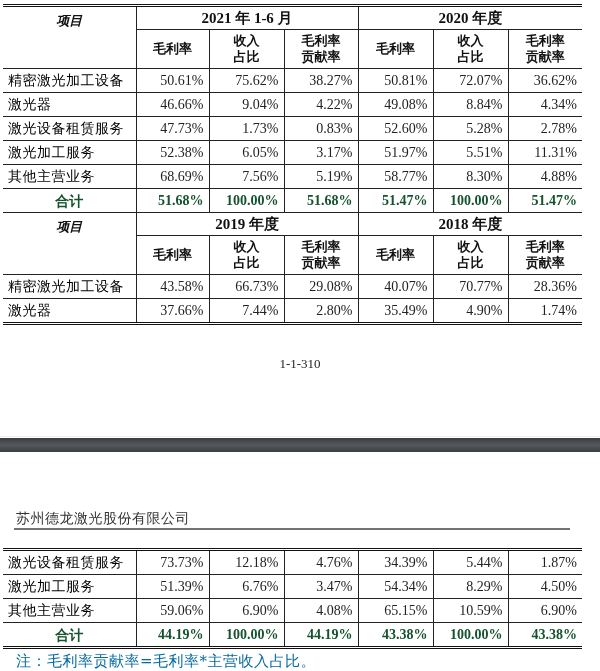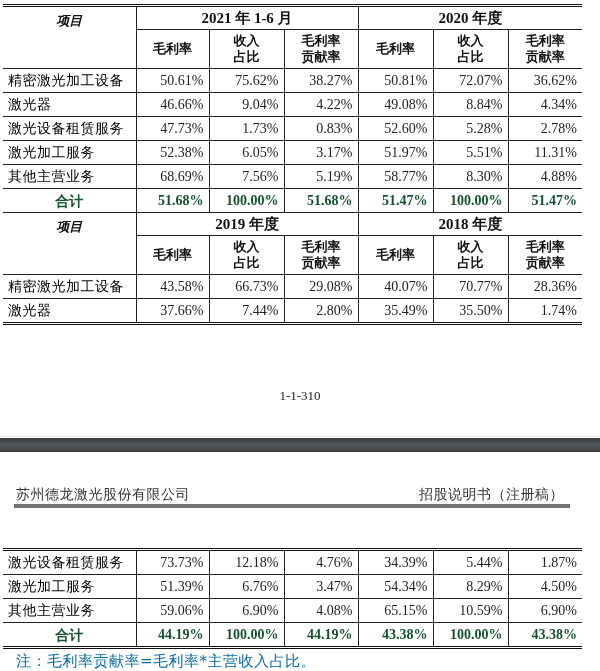--- a/index.html
+++ b/index.html
@@ -14,25 +14,25 @@
   .tbl .bold { font-weight: bold; color: #14532d; }
   .tbl .center { text-align: center; }
   .tbl .hd { font-weight: bold; text-align: center; font-family: "DejaVu Sans", sans-serif; font-size: 13px; line-height: 16px; }
   .tbl .period { font-weight: bold; text-align: center; font-size: 15px; height: 22px; line-height: 22px; }
   .tbl .item-hd { font-weight: bold; text-align: center; vertical-align: top; padding-top: 6px; font-family: "DejaVu Sans", sans-serif; font-size: 13px; line-height: 16px; font-style: italic; }
   .double-bottom { border-bottom: 3px double #111 !important; }
   #t1 { top: 4px; }
   #t1 tr.first td { border-top: 3px double #111; }
   #t2 { top: 548px; }
   #t2 tr:first-child td { border-top: 3px double #111; }
-  .page-number { position: absolute; top: 356px; left: 0; width: 600px; text-align: center; font-size: 13px; color: #222; margin-top: 32px; }
+  .page-number { position: absolute; top: 356px; left: 0; width: 600px; text-align: center; font-size: 13px; color: #222; }
   .page-sep { position: absolute; top: 438px; left: 0; width: 600px; height: 14px;
               background: linear-gradient(#3a3d40, #55585c 50%, #3b3e41); }
   .page-sep-line { position: absolute; top: 436px; left: 0; width: 600px; height: 1px; background: #eeeeee; }
-  .running-header { position: absolute; top: 486px; left: 14px; width: 556px; height: 18px; border-bottom: 4px solid #737373;
+  .running-header { position: absolute; top: 510px; left: 14px; width: 556px; height: 18px; border-bottom: 2px solid #737373;
                     font-size: 14px; color: #333; font-family: "DejaVu Serif", serif; }
   .running-header .left { position: absolute; left: 2px; top: 0; letter-spacing: 0.5px; }
   .running-header .right { position: absolute; right: 6px; top: 0; letter-spacing: 0.5px; }
   .note { position: absolute; top: 652px; left: 16px; font-size: 15px; color: #0369a1; letter-spacing: 0.5px; font-family: "DejaVu Serif", serif; }
 </style>
 </head>
 <body>
 
 <table class="tbl" id="t1">
   <colgroup>
@@ -136,34 +136,33 @@
     <td class="num">40.07%</td>
     <td class="num">70.77%</td>
     <td class="num">28.36%</td>
   </tr>
   <tr>
     <td class="name double-bottom">激光器</td>
     <td class="num double-bottom">37.66%</td>
     <td class="num double-bottom">7.44%</td>
     <td class="num double-bottom">2.80%</td>
     <td class="num double-bottom">35.49%</td>
-    <td class="num double-bottom">35.50%</td>
+    <td class="num double-bottom">4.90%</td>
     <td class="num double-bottom">1.74%</td>
   </tr>
 </tbody>
   </table>
 
 <div class="page-number">1-1-310</div>
 
 <div class="page-sep-line"></div>
 <div class="page-sep"></div>
 
 <div class="running-header">
   <span class="left">苏州德龙激光股份有限公司</span>
-  <span class="right">招股说明书（注册稿）</span>
 </div>
 
 <table class="tbl" id="t2">
   <colgroup>
     <col style="width:133px">
       <col style="width:73px">
       <col style="width:75px">
       <col style="width:74px">
     <col style="width:75px">
       <col style="width:75px">

